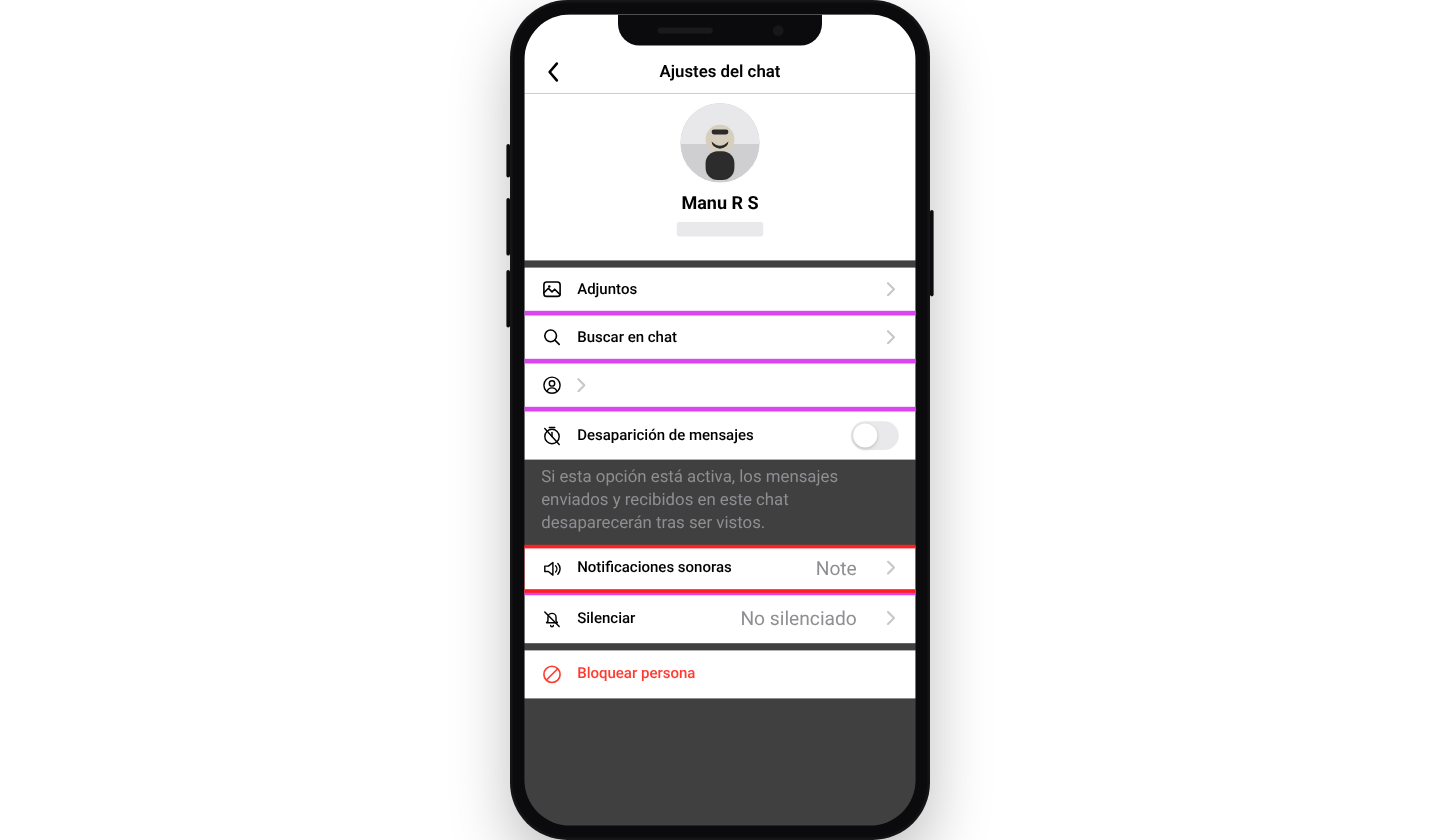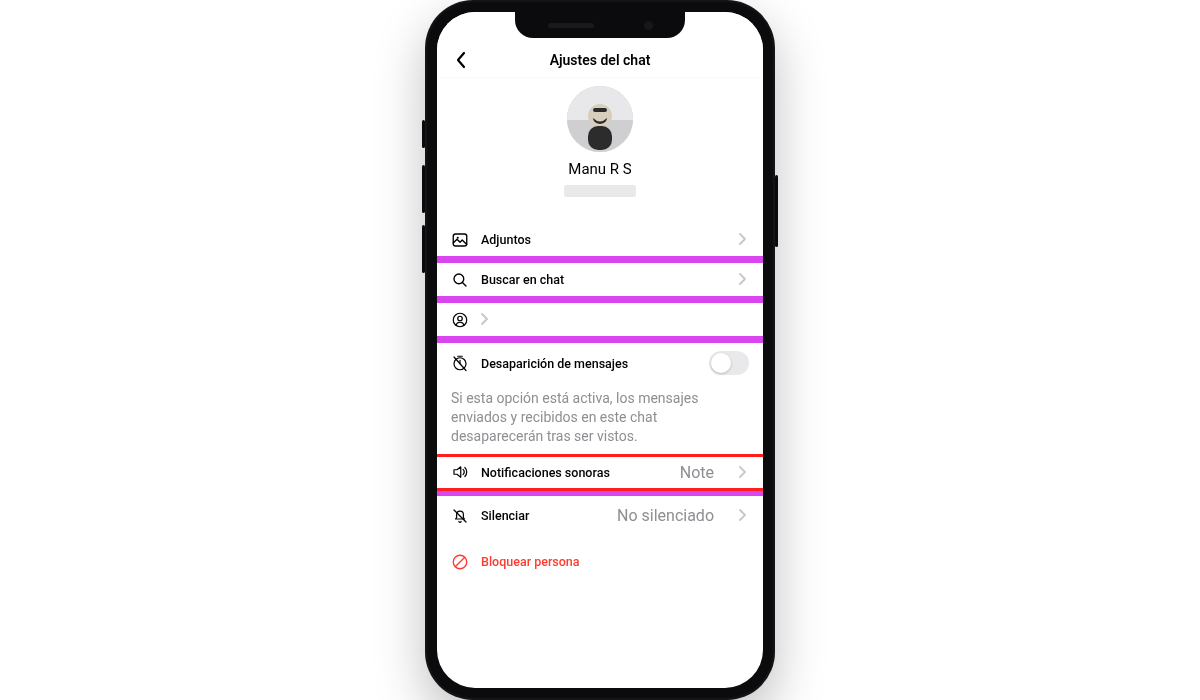--- a/index.html
+++ b/index.html
@@ -27,21 +27,21 @@
     background: #0b0b0d;
     border-radius: 2px;
   }
   .btn-left-1 { left: -3px; top: 120px; width: 3px; height: 28px; }
   .btn-left-2 { left: -3px; top: 165px; width: 3px; height: 48px; }
   .btn-left-3 { left: -3px; top: 225px; width: 3px; height: 48px; }
   .btn-right  { right: -3px; top: 175px; width: 3px; height: 72px; }
   .screen {
     width: 100%;
     height: 100%;
-    background: #ffffff;
+    background: #404040;
     border-radius: 38px;
     overflow: hidden;
     position: relative;
   }
   .notch {
     position: absolute;
     top: 0;
     left: 50%;
     transform: translateX(-50%);
     width: 170px;
@@ -98,40 +98,40 @@
     width: 66px;
     height: 66px;
     border-radius: 50%;
     margin: 0 auto 8px;
     overflow:hidden;
     background:#d9d9d9;
   }
   .avatar svg { width:100%; height:100%; display:block; }
   .profile-name {
     font-size: 15px;
-    font-weight: 400;
+    font-weight: 700;
     color: #000;
     margin-bottom: 4px;
   }
   .profile-sub {
     display:inline-block;
     width: 72px;
     height: 12px;
     background: #e9e9eb;
     border-radius: 2px;
   }
   .section { margin-top: 6px; }
   .row {
     background:#ffffff;
     height: 40px;
     padding: 0 14px;
     display:flex;
     align-items:center;
     gap: 12px;
-    border-bottom: 7px solid #d946ef;
+    border-bottom: 4px solid #d946ef;
     position: relative;
   }
   .row:last-child { border-bottom: none; }
   .row .ic { width: 18px; height: 18px; flex: 0 0 18px; display:flex; align-items:center; justify-content:center; color:#000; }
   .row .label { flex: 1; font-size: 12.5px; color:#000; font-weight: 500; }
   .row .value { font-size: 16px; color: #8e8e93; font-weight: 400; margin-right: 13px; }
   .row .chev  { color:#c7c7cc; flex:0 0 10px; }
   .row.danger .label { color:#ff3b30; }
   .row.danger .ic { color:#ff3b30; }
   .section-foot {

